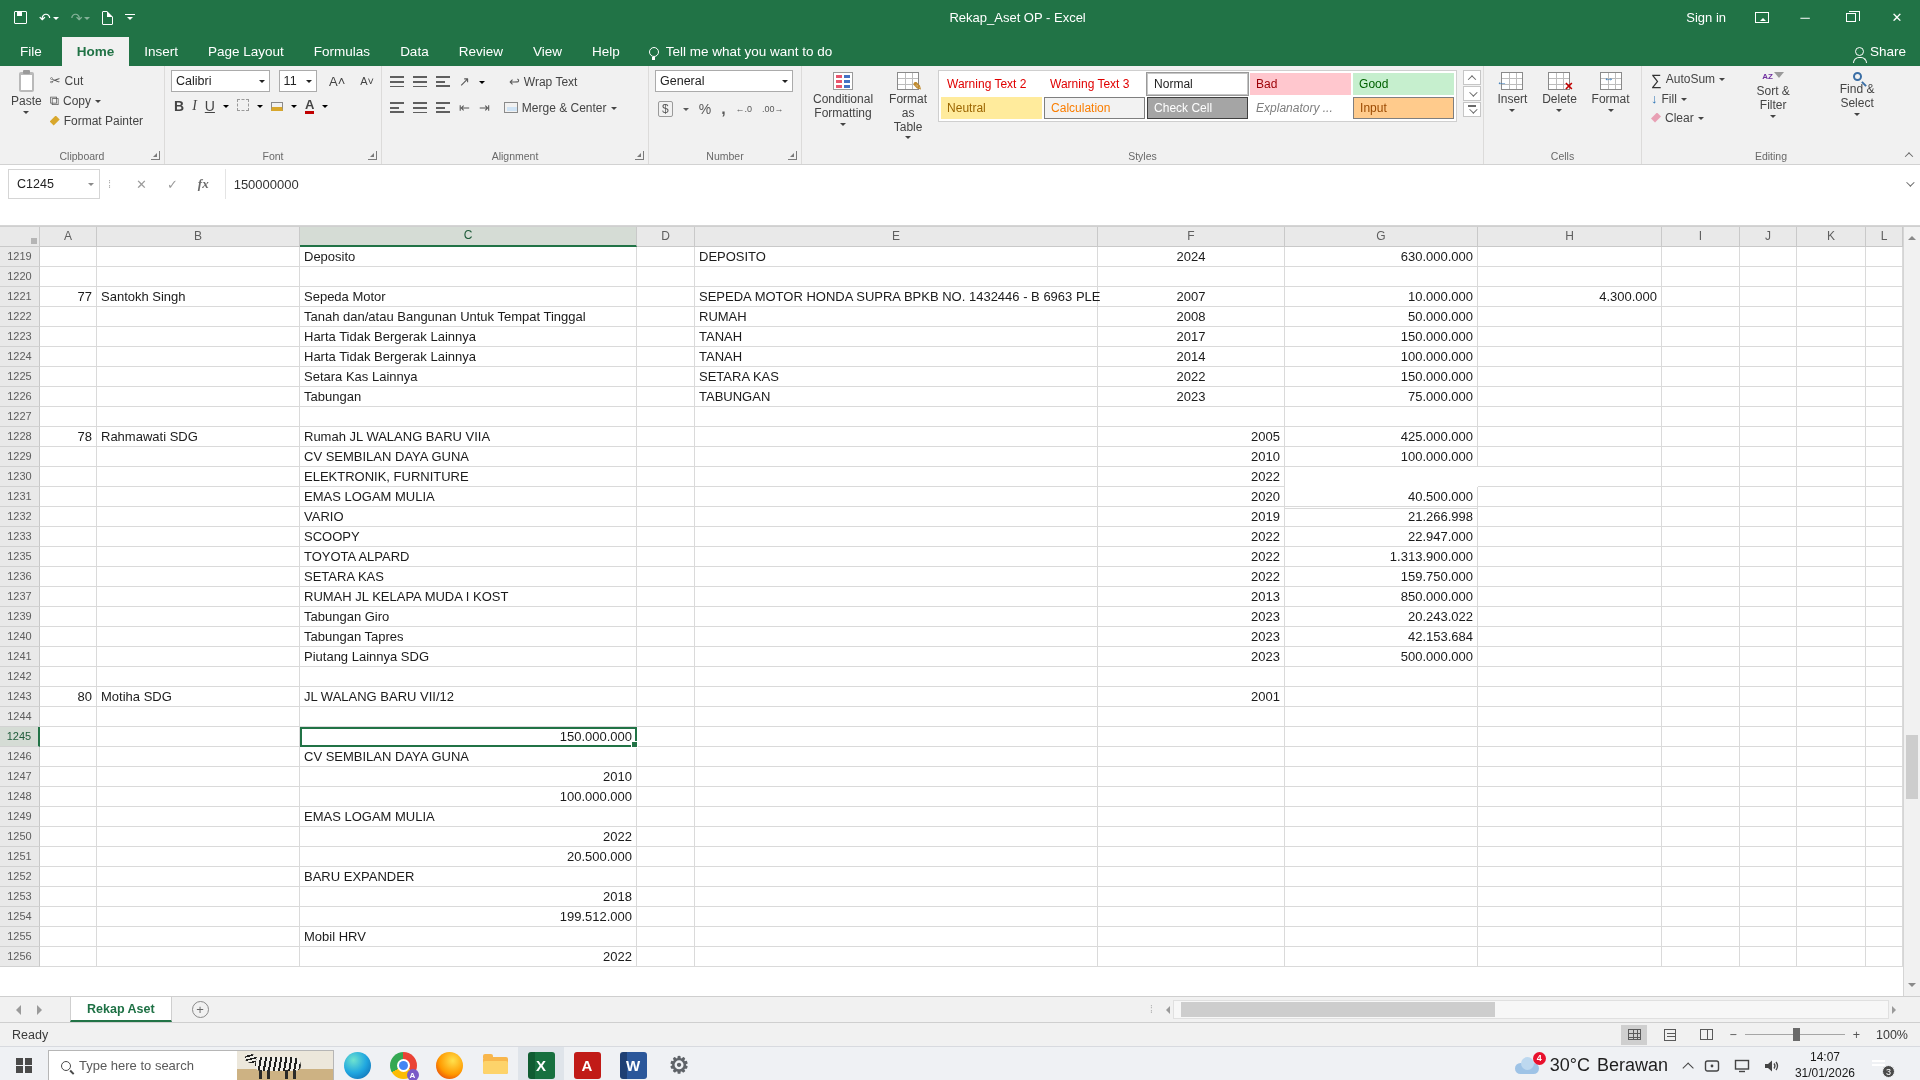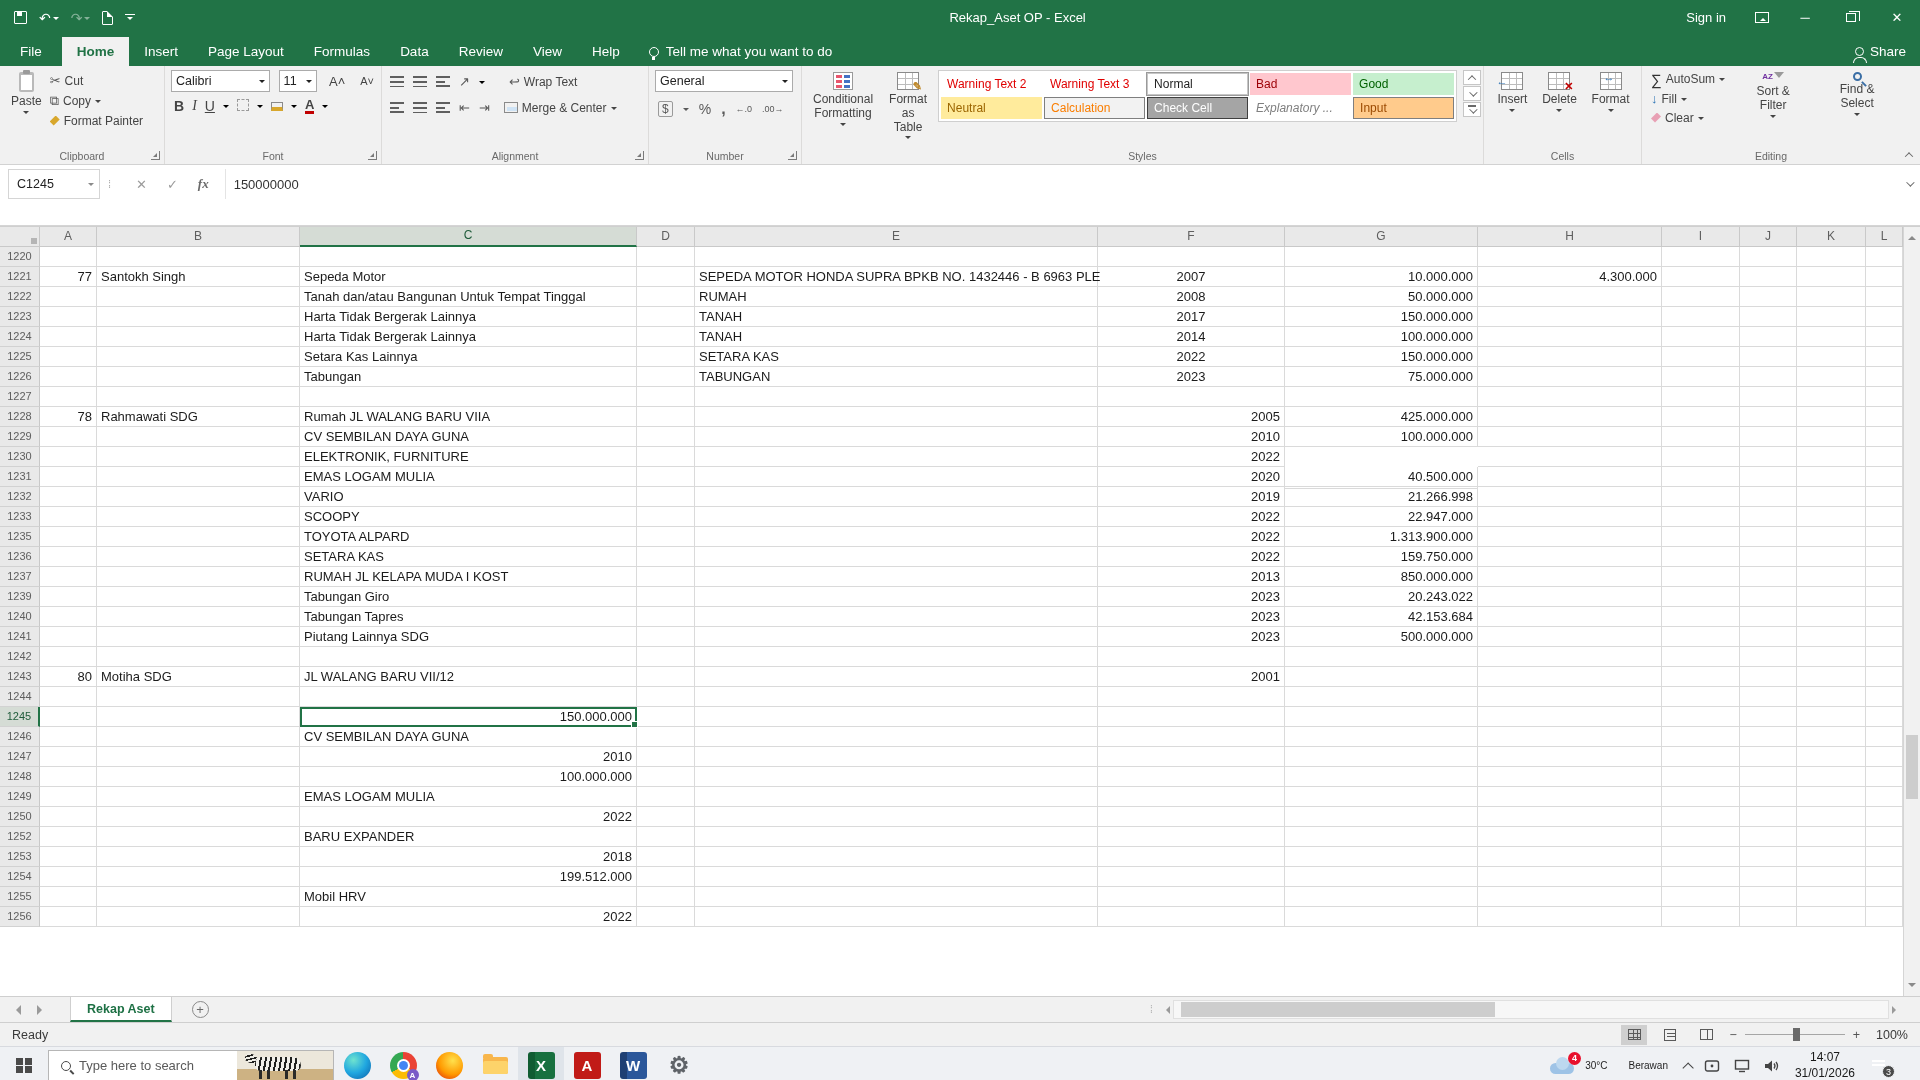--- a/index.html
+++ b/index.html
@@ -188,21 +188,21 @@
   .ico-excel{background:linear-gradient(90deg,#0f5c32 0 7px,#17703f 7px);border-radius:3px}
   .ico-pdf{background:#c11b17;border-radius:3px}
   .ico-word{background:linear-gradient(90deg,#1e3f73 0 7px,#2b579a 7px);border-radius:3px}
   .ico-gear{color:#5f6368;font-size:23px}
   .ttray{margin-left:auto;display:flex;align-items:center;gap:14px;padding-right:10px}
   .weather{display:flex;align-items:center;gap:7px}
   .cloud{width:30px;height:20px;position:relative}
   .cloud::before{content:"";position:absolute;left:2px;bottom:2px;width:24px;height:11px;border-radius:8px;background:#9ec3e6}
   .cloud::after{content:"";position:absolute;left:8px;top:1px;width:13px;height:13px;border-radius:50%;background:#bdd8ef}
   .wbadge{position:absolute;right:-3px;top:-4px;width:13px;height:13px;border-radius:50%;background:#e8112d;color:#fff;font-size:9px;font-weight:bold;display:flex;align-items:center;justify-content:center;z-index:2}
-  .wtext{font-size:10px;color:#1f1f1f;display:flex;gap:21px}
+  .wtext{font-size:18px;color:#1f1f1f;display:flex;gap:7px}
   .traychev{width:8px;height:8px;border-top:1.7px solid #444;border-right:1.7px solid #444;transform:rotate(-45deg) translateY(3px)}
   .trayico{display:flex;align-items:center;color:#444}
   .clock{font-size:12px;color:#1a1a1a;text-align:center;line-height:1.3}
   .notif{position:relative;width:22px;height:19px}
   .notifbox{width:19px;height:17px;background:#333;border-radius:2px;position:relative}
   .notifbox::before{content:"";position:absolute;left:3px;top:4px;width:13px;height:1.5px;background:#fff;box-shadow:0 4px 0 #fff}
   .nbadge{position:absolute;right:-4px;bottom:-3px;width:13px;height:13px;border-radius:50%;background:#4a4a4a;color:#fff;font-size:9px;display:flex;align-items:center;justify-content:center;border:1px solid #eff1f4}
   .showdesk{width:5px;border-left:1px solid #c6c8cd}
 </style>
 </head>
@@ -497,20 +497,35 @@
         <div class="gh" style="width: 187px;">F</div>
         <div class="gh" style="width: 193px;">G</div>
         <div class="gh" style="width: 184px;">H</div>
         <div class="gh" style="width: 78px;">I</div>
         <div class="gh" style="width: 57px;">J</div>
         <div class="gh" style="width: 69px;">K</div>
         <div class="gh" style="width: 37px;">L</div>
       </div>
     <div id="grows">
         <div class="grow">
+          <div class="gut">1219</div>
+          <div class="cell r" style="width: 57px;"></div>
+          <div class="cell" style="width: 203px;"></div>
+          <div class="cell ovf" style="width: 337px;">Deposito</div>
+          <div class="cell" style="width: 58px;"></div>
+          <div class="cell ovf" style="width: 403px;">DEPOSITO</div>
+          <div class="cell c" style="width: 187px;">2024</div>
+          <div class="cell r" style="width: 193px;">630.000.000</div>
+          <div class="cell r" style="width: 184px;"></div>
+          <div class="cell" style="width: 78px;"></div>
+          <div class="cell" style="width: 57px;"></div>
+          <div class="cell" style="width: 69px;"></div>
+          <div class="cell" style="width: 37px;"></div>
+        </div>
+        <div class="grow">
           <div class="gut">1220</div>
           <div class="cell r" style="width: 57px;"></div>
           <div class="cell" style="width: 203px;"></div>
           <div class="cell" style="width: 337px;"></div>
           <div class="cell" style="width: 58px;"></div>
           <div class="cell" style="width: 403px;"></div>
           <div class="cell r" style="width: 187px;"></div>
           <div class="cell r" style="width: 193px;"></div>
           <div class="cell r" style="width: 184px;"></div>
           <div class="cell" style="width: 78px;"></div>
@@ -921,20 +936,35 @@
           <div class="cell" style="width: 78px;"></div>
           <div class="cell" style="width: 57px;"></div>
           <div class="cell" style="width: 69px;"></div>
           <div class="cell" style="width: 37px;"></div>
         </div>
         <div class="grow">
           <div class="gut">1250</div>
           <div class="cell r" style="width: 57px;"></div>
           <div class="cell" style="width: 203px;"></div>
           <div class="cell r" style="width: 337px;">2022</div>
+          <div class="cell" style="width: 58px;"></div>
+          <div class="cell" style="width: 403px;"></div>
+          <div class="cell r" style="width: 187px;"></div>
+          <div class="cell r" style="width: 193px;"></div>
+          <div class="cell r" style="width: 184px;"></div>
+          <div class="cell" style="width: 78px;"></div>
+          <div class="cell" style="width: 57px;"></div>
+          <div class="cell" style="width: 69px;"></div>
+          <div class="cell" style="width: 37px;"></div>
+        </div>
+        <div class="grow">
+          <div class="gut">1251</div>
+          <div class="cell r" style="width: 57px;"></div>
+          <div class="cell" style="width: 203px;"></div>
+          <div class="cell r" style="width: 337px;">20.500.000</div>
           <div class="cell" style="width: 58px;"></div>
           <div class="cell" style="width: 403px;"></div>
           <div class="cell r" style="width: 187px;"></div>
           <div class="cell r" style="width: 193px;"></div>
           <div class="cell r" style="width: 184px;"></div>
           <div class="cell" style="width: 78px;"></div>
           <div class="cell" style="width: 57px;"></div>
           <div class="cell" style="width: 69px;"></div>
           <div class="cell" style="width: 37px;"></div>
         </div>

